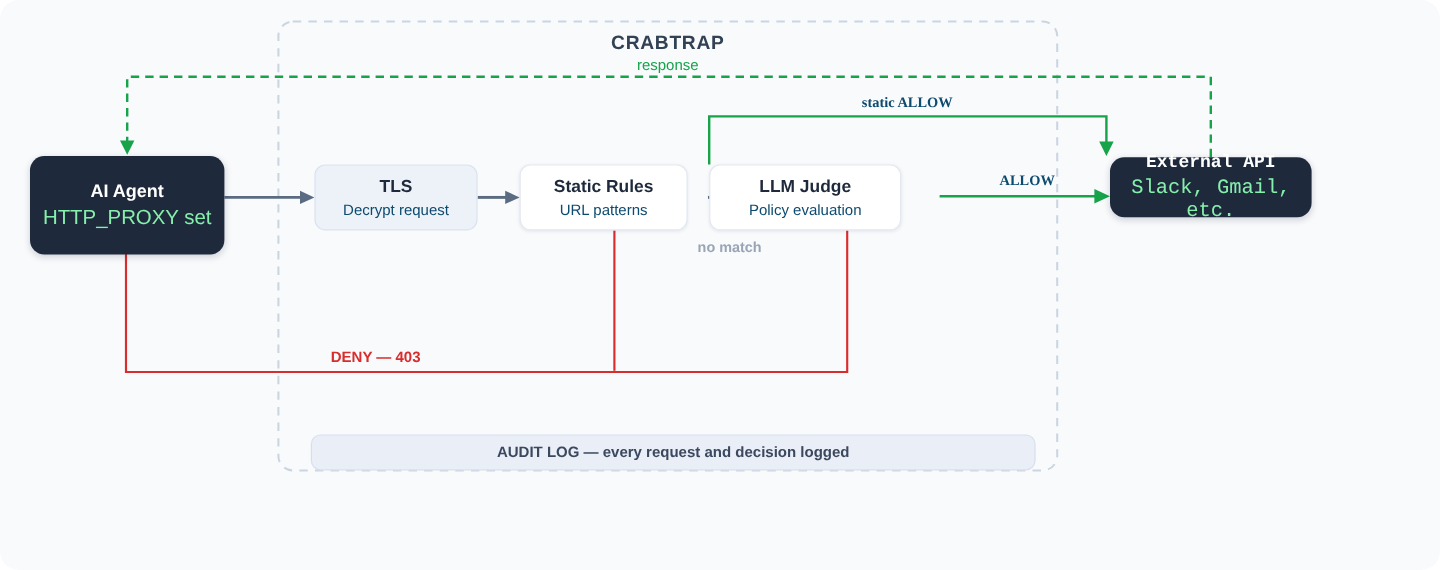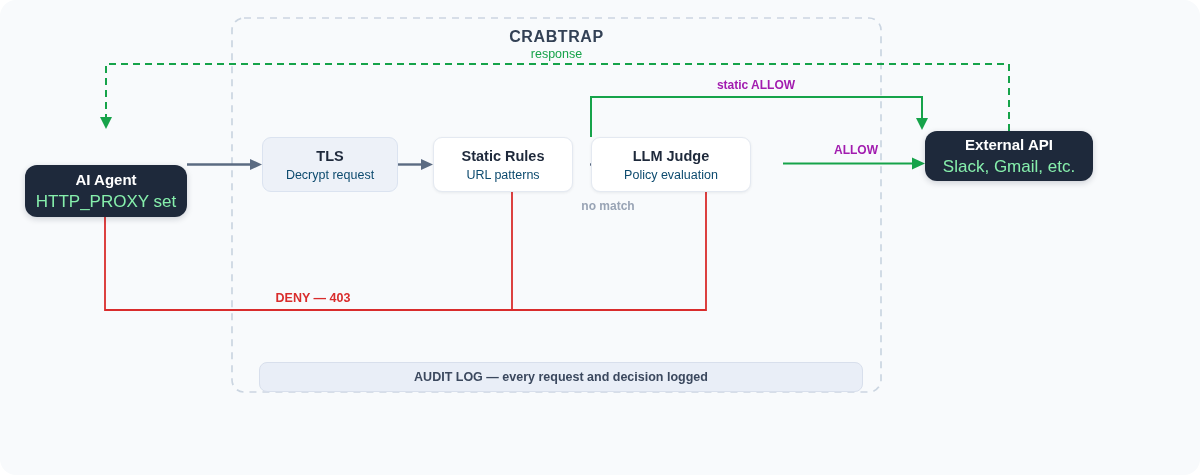--- a/index.html
+++ b/index.html
@@ -30,21 +30,21 @@
   .node-tint .node-sub,.node-light .node-sub{color:#0c4a6e;font-size:12.5px;}
   .diagram-title{
     position:absolute;left:231px;top:28px;width:651px;text-align:center;
     color:#334155;font-weight:bold;font-size:16px;letter-spacing:.6px;
   }
   .response-label{
     position:absolute;left:231px;top:47px;width:651px;text-align:center;
     color:#16a34a;font-size:12.5px;
   }
   .edge-label{position:absolute;transform:translateX(-50%);white-space:nowrap;font-size:12px;}
-  .edge-label.green{color:#a21caf;font-weight:bold;}
+  .edge-label.green{color:#0c4a6e;font-weight:bold;font-family:Liberation Serif, serif;}
   .edge-label.red{color:#d92c2c;font-weight:bold;font-size:12.5px;}
   .edge-label.gray{color:#99a4b5;font-weight:bold;}
   #audit-bar{
     position:absolute;left:259px;top:362px;width:604px;height:30px;
     background:#e9eef7;border:1px solid #d8dfec;border-radius:8px;
     display:flex;align-items:center;justify-content:center;box-sizing:border-box;
   }
   #audit-bar span{color:#3b485e;font-weight:bold;font-size:12.5px;}
 </style>
 </head>
@@ -83,41 +83,41 @@
 
     <g stroke="#16a34a" stroke-width="2" fill="none" stroke-dasharray="7 5">
       <polyline points="1009,131 1009,64 106,64 106,118"></polyline>
       <polygon points="106,129 100,117 112,117" fill="#16a34a" stroke="none" stroke-dasharray="none"></polygon>
     </g>
   </svg>
 
   <div class="diagram-title">CRABTRAP</div>
   <div class="response-label">response</div>
 
-  <div class="node node-dark" style="left:25px;top:130px;width:162px;height:52px;margin-top:35px;">
+  <div class="node node-dark" style="left:25px;top:130px;width:162px;height:82px;">
     <div class="node-title">AI Agent</div>
     <div class="node-sub">HTTP_PROXY set</div>
   </div>
 
   <div class="node node-tint" style="left:262px;top:137px;width:136px;height:55px;">
     <div class="node-title">TLS</div>
     <div class="node-sub">Decrypt request</div>
   </div>
 
   <div class="node node-light" style="left:433px;top:137px;width:140px;height:55px;">
     <div class="node-title">Static Rules</div>
     <div class="node-sub">URL patterns</div>
   </div>
 
   <div class="node node-light" style="left:591px;top:137px;width:160px;height:55px;">
     <div class="node-title">LLM Judge</div>
     <div class="node-sub">Policy evaluation</div>
   </div>
 
-  <div class="node node-dark" style="left:925px;top:131px;width:168px;height:50px;">
+  <div class="node node-dark" style="left:925px;top:131px;width:168px;height:50px;font-family:Liberation Mono, monospace;">
     <div class="node-title">External API</div>
     <div class="node-sub">Slack, Gmail, etc.</div>
   </div>
 
   <div class="edge-label green" style="left:756px;top:78px;">static ALLOW</div>
   <div class="edge-label green" style="left:856px;top:143px;">ALLOW</div>
   <div class="edge-label gray" style="left:608px;top:199px;">no match</div>
   <div class="edge-label red" style="left:313px;top:291px;">DENY — 403</div>
 
   <div id="audit-bar">

